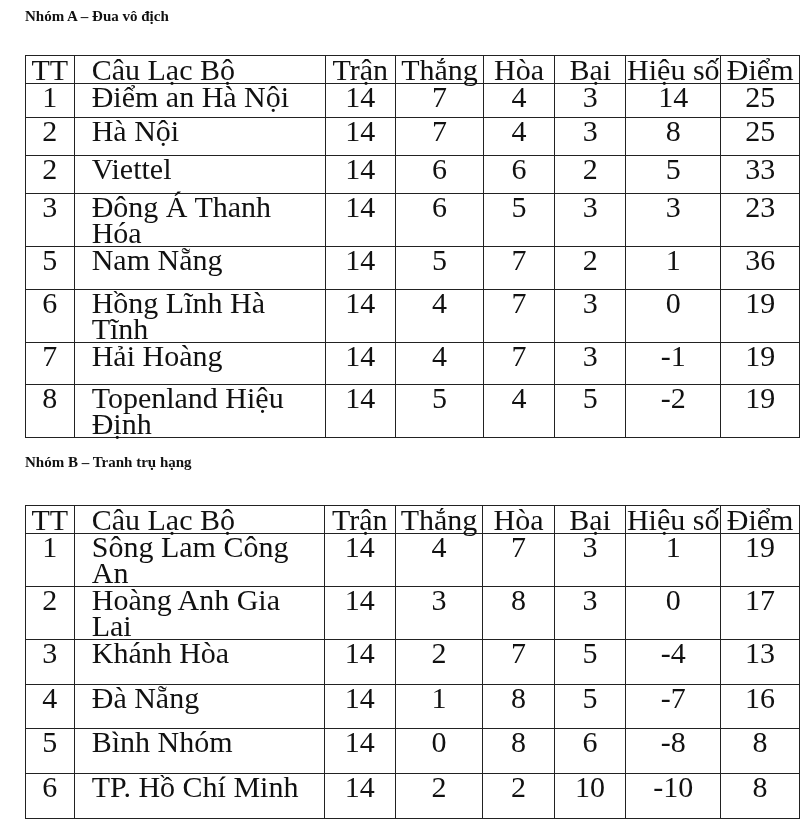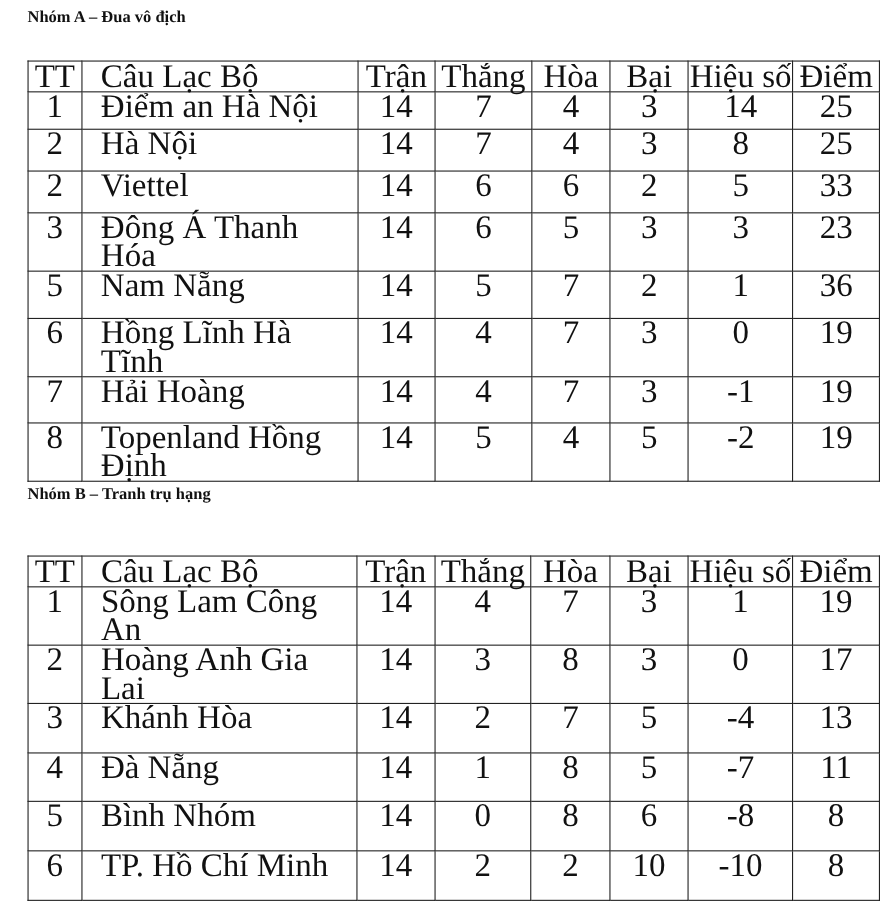--- a/index.html
+++ b/index.html
@@ -118,32 +118,32 @@
         <td class="club">Hải Hoàng</td>
         <td>14</td>
         <td>4</td>
         <td>7</td>
         <td>3</td>
         <td>-1</td>
         <td>19</td>
       </tr>
       <tr style="height: 44px;">
         <td>8</td>
-        <td class="club">Topenland Hồng Định</td>
+        <td class="club">Topenland Hiệu Định</td>
         <td>14</td>
         <td>5</td>
         <td>4</td>
         <td>5</td>
         <td>-2</td>
         <td>19</td>
       </tr>
     </tbody>
 </table>
 
-<div class="group-title" style="top:442px;">Nhóm B – Tranh trụ hạng</div>
+<div class="group-title" style="top:454px;">Nhóm B – Tranh trụ hạng</div>
 <table class="standings" style="top:505px;">
   <thead>
     <tr style="height:28px;">
       <th class="c-tt">TT</th>
       <th class="c-club club">Câu Lạc Bộ</th>
       <th class="c-tran">Trận</th>
       <th class="c-thang">Thắng</th>
       <th class="c-hoa">Hòa</th>
       <th class="c-bai">Bại</th>
       <th class="c-hs">Hiệu số</th>
@@ -182,21 +182,21 @@
         <td>13</td>
       </tr>
       <tr style="height: 44px;">
         <td>4</td>
         <td class="club">Đà Nẵng</td>
         <td>14</td>
         <td>1</td>
         <td>8</td>
         <td>5</td>
         <td>-7</td>
-        <td>11</td>
+        <td>16</td>
       </tr>
       <tr style="height: 45px;">
         <td>5</td>
         <td class="club">Bình Nhóm</td>
         <td>14</td>
         <td>0</td>
         <td>8</td>
         <td>6</td>
         <td>-8</td>
         <td>8</td>

